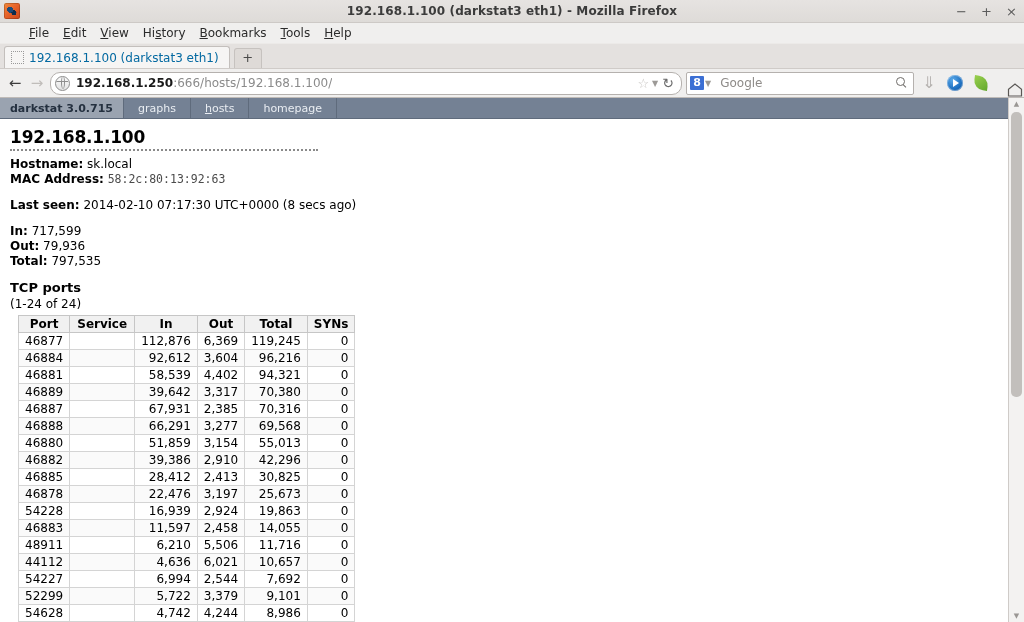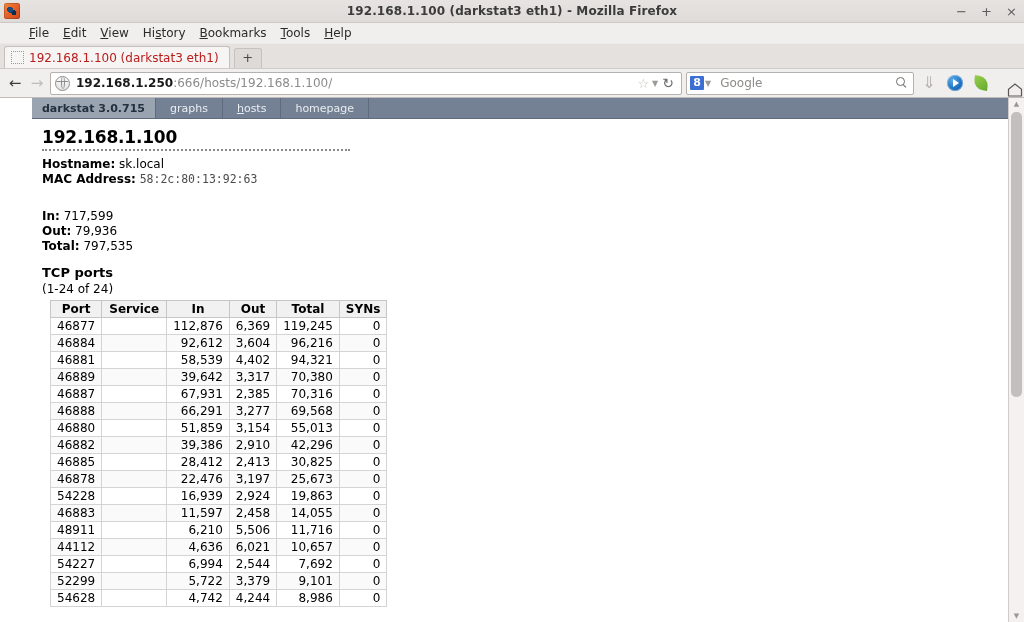--- a/index.html
+++ b/index.html
@@ -103,21 +103,21 @@
   .tab {
     height: 21px;
     background: #f6f5f4;
     border: 1px solid #c3bfbc;
     border-bottom: none;
     border-radius: 3px 3px 0 0;
     display: flex;
     align-items: center;
     padding: 0 10px 0 6px;
     font-size: 12px;
-    color: #b91c1c;
+    color: #0369a1;
     max-width: 260px;
     white-space: nowrap;
   }
   .tab-favicon {
     width: 11px; height: 11px;
     border: 1px dotted #9a9a9a;
     margin-right: 5px;
     flex: 0 0 auto;
     background: transparent;
   }
@@ -152,21 +152,21 @@
     line-height: 1;
   }
   .navarrow.back { color: #3d3d3d; }
   .navarrow.fwd  { color: #c0bdba; }
 
   .urlbar {
     flex: 1 1 auto;
     height: 21px;
     background: #fff;
     border: 1px solid #b5b1ae;
-    border-radius: 2px;
+    border-radius: 10px;
     display: flex;
     align-items: center;
     padding: 0 4px;
     min-width: 0;
   }
   .globe-icon {
     width: 13px; height: 13px;
     border-radius: 50%;
     border: 1px solid #8d8d8d;
     margin-right: 6px;
@@ -303,21 +303,20 @@
   .icon-home svg { display: block; }
 
   
   .viewport {
     flex: 1 1 auto;
     position: relative;
     background: #fff;
     border-top: 1px solid #bfbbb8;
     display: flex;
     overflow: hidden;
-    padding-left: 32px;
   }
   .page {
     flex: 1 1 auto;
     overflow: hidden;
     position: relative;
   }
 
   
   .ds-nav {
     background: #748194;
@@ -515,20 +514,24 @@
           <b>Hostname:</b>
           <span>sk.local</span>
         </div>
         <div class="ds-kv">
           <b>MAC Address:</b>
           <span class="mono">58:2c:80:13:92:63</span>
         </div>
 
         <div class="ds-gap"></div>
 
+        <div class="ds-kv">
+          <b>Last seen:</b>
+          <span>2014-02-10 07:17:30 UTC+0000 (8 secs ago)</span>
+        </div>
 
         <div class="ds-gap"></div>
 
         <div class="ds-kv">
           <b>In:</b>
           <span>717,599</span>
         </div>
         <div class="ds-kv">
           <b>Out:</b>
           <span>79,936</span>

